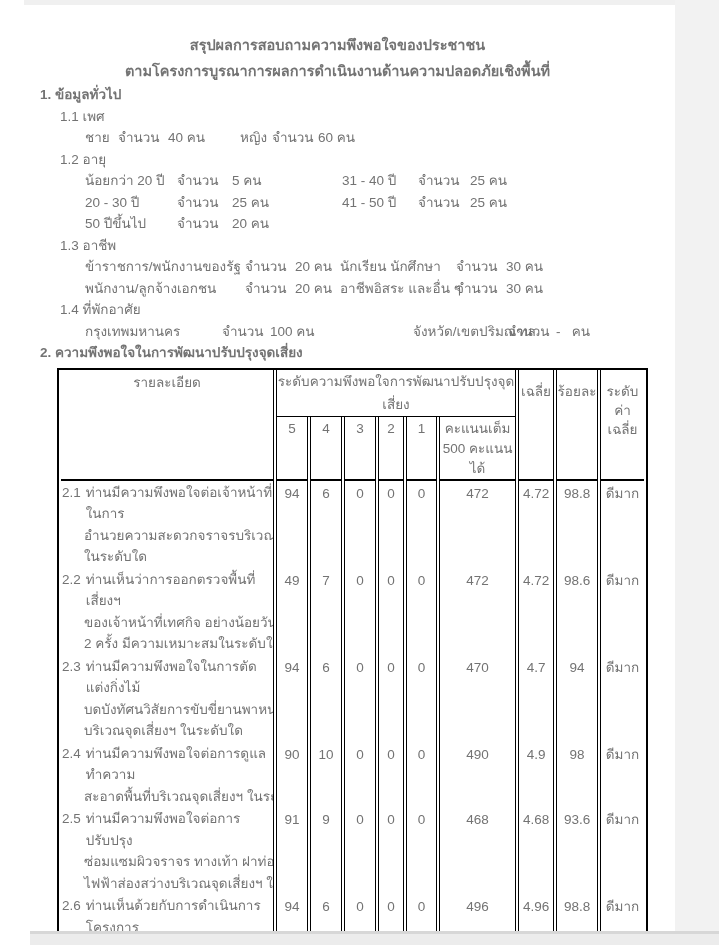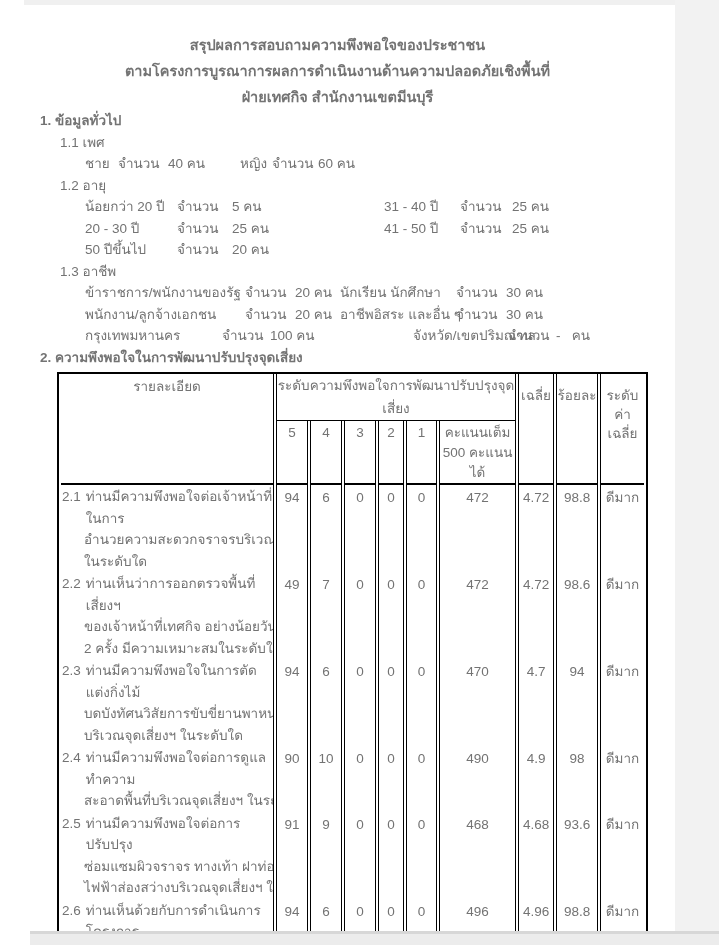--- a/index.html
+++ b/index.html
@@ -12,21 +12,21 @@
 
   .doc-title{padding-top:32px;text-align:center;font-weight:bold;font-size:14.5px;line-height:26px;}
   .line{line-height:21.5px;white-space:pre;}
   .bold{font-weight:bold;}
   .ml40{margin-left:40px;} .ml60{margin-left:60px;}
   .frow{display:flex;line-height:21.5px;margin-left:85px;}
   .frow span{white-space:pre;display:inline-block;}
 
   
   .g .a{width:33px;} .g .b{width:50px;} .g .c{width:72px;} .g .d{width:32px;} .g .e{width:46px;}
-  .age .a{width:92px;} .age .b{width:55px;} .age .c{width:40px;text-align:left;} .age .d{width:76px;margin-left:112px;} .age .e{width:52px;} .age .f{width:45px;}
+  .age .a{width:92px;} .age .b{width:55px;} .age .c{width:40px;text-align:left;} .age .d{width:76px;margin-left:70px;} .age .e{width:52px;} .age .f{width:45px;}
   .occ .a{width:160px;} .occ .b{width:50px;} .occ .c{width:45px;} .occ .d{width:116px;} .occ .e{width:50px;}
   .res .a{width:137px;} .res .b{width:48px;} .res .c{width:75px;} .res .d{width:95px;margin-left:68px;} .res .e{width:48px;}
 
   
   .tablewrap{margin:4px 0 0 57px;width:591px;border:2px solid #000;box-sizing:border-box;}
   table{border-collapse:separate;border-spacing:2px 0;table-layout:fixed;width:587px;}
   col.c-detail{width:213px;} col.c-n5{width:32px;} col.c-n4{width:32px;} col.c-n3{width:32px;}
   col.c-n2{width:26px;} col.c-n1{width:31px;} col.c-score{width:77px;} col.c-avg{width:36px;}
   col.c-pct{width:42px;} col.c-lvl{width:44px;}
   td{border-left:1.5px solid #000;border-right:1.5px solid #000;padding:0;vertical-align:top;
@@ -51,21 +51,20 @@
 
 <div class="page">
   <div class="strip-top"></div>
   <div class="band-right"></div>
 
   <div class="content">
 
     <div class="doc-title">
       <div>สรุปผลการสอบถามความพึงพอใจของประชาชน</div>
       <div>ตามโครงการบูรณาการผลการดำเนินงานด้านความปลอดภัยเชิงพื้นที่</div>
-      <div>ฝ่ายเทศกิจ สำนักงานเขตมีนบุรี</div>
     </div>
 
     <div class="line bold ml40">1. ข้อมูลทั่วไป</div>
 
     <div class="line ml60">1.1 เพศ</div>
     <div class="frow g">
       <span class="a">ชาย</span>
       <span class="b">จำนวน</span>
       <span class="c">40 คน</span>
       <span class="d">หญิง</span>
@@ -107,20 +106,21 @@
     </div>
     <div class="frow occ">
       <span class="a">พนักงาน/ลูกจ้างเอกชน</span>
       <span class="b">จำนวน</span>
       <span class="c">20 คน</span>
       <span class="d">อาชีพอิสระ และอื่น ๆ</span>
       <span class="e">จำนวน</span>
       <span class="f">30 คน</span>
     </div>
 
+    <div class="line ml60">1.4 ที่พักอาศัย</div>
     <div class="frow res">
       <span class="a">กรุงเทพมหานคร</span>
       <span class="b">จำนวน</span>
       <span class="c">100 คน</span>
       <span class="d">จังหวัด/เขตปริมณฑล</span>
       <span class="e">จำนวน</span>
       <span class="f">-   คน</span>
     </div>
 
     <div class="line bold ml40">2. ความพึงพอใจในการพัฒนาปรับปรุงจุดเสี่ยง</div>

